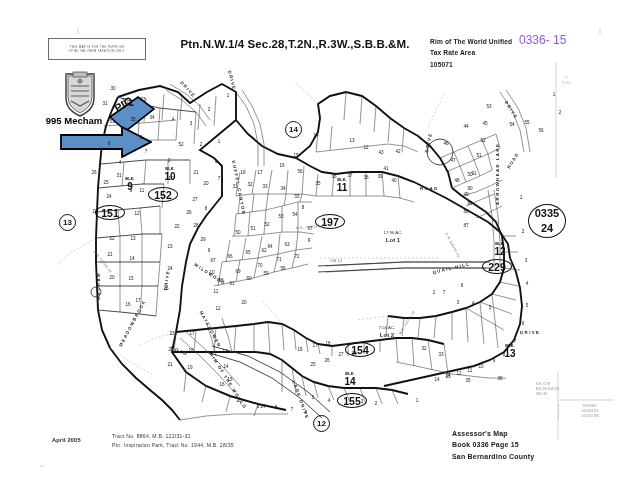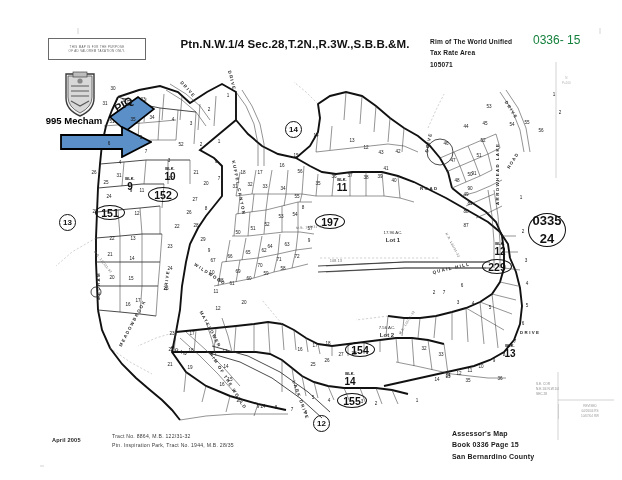--- a/index.html
+++ b/index.html
@@ -25,22 +25,22 @@
     position:absolute;left:160px;top:38px;width:270px;text-align:center;
     font-family:"Liberation Sans",sans-serif;
     font-size:11.5px;font-weight:700;letter-spacing:.1px;color:#111;
   }
   .tra-block{
     position:absolute;left:430px;top:36px;
     font-size:6.6px;line-height:1.72;font-weight:700;color:#1a1a1a;
     letter-spacing:.15px;white-space:pre;
   }
   .tra-book{
-    position:absolute;left:533px;top:33px;
-    font-size:12px;font-weight:400;color:#15803d;
+    position:absolute;left:519px;top:33px;
+    font-size:12px;font-weight:400;color:#8b5cf6;
   }
 
   
   .footer-date{
     position:absolute;left:52px;top:437px;
     font-size:5.6px;font-weight:700;color:#222;letter-spacing:.2px;
   }
   .footer-tracts{
     position:absolute;left:112px;top:432px;
     font-size:5.1px;line-height:1.75;color:#3a3a3a;letter-spacing:.25px;
@@ -99,21 +99,21 @@
   }
   .blk-label{
     position:absolute;text-align:center;font-size:4px;line-height:1.15;
     font-weight:700;color:#111;width:22px;
   }
   .blk-label b{display:block;font-size:10px;line-height:1.05;}
   .ref-circle{
     position:absolute;width:36px;height:32px;border:1px solid #111;
     border-radius:50%;display:flex;flex-direction:column;
     align-items:center;justify-content:center;
-    font-size:13px;line-height:1.35;font-weight:700;color:#111;margin-top:9px;
+    font-size:11px;line-height:1.35;font-weight:700;color:#111;
   }
   .lot-note{
     position:absolute;font-size:4.3px;line-height:1.5;text-align:center;
     color:#333;white-space:pre;
   }
   .lot-note b{font-size:6px;font-weight:700;}
   .road-lbl{
     position:absolute;font-size:4.4px;font-weight:700;letter-spacing:1.4px;
     color:#1e1e1e;white-space:nowrap;transform-origin:left top;
   }

